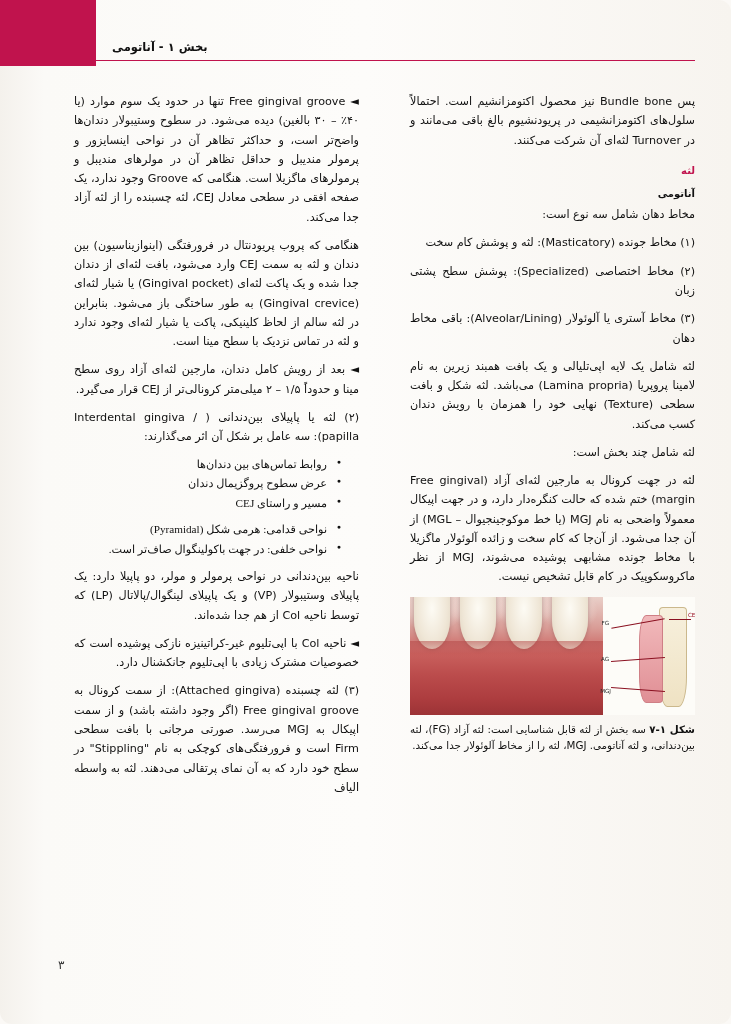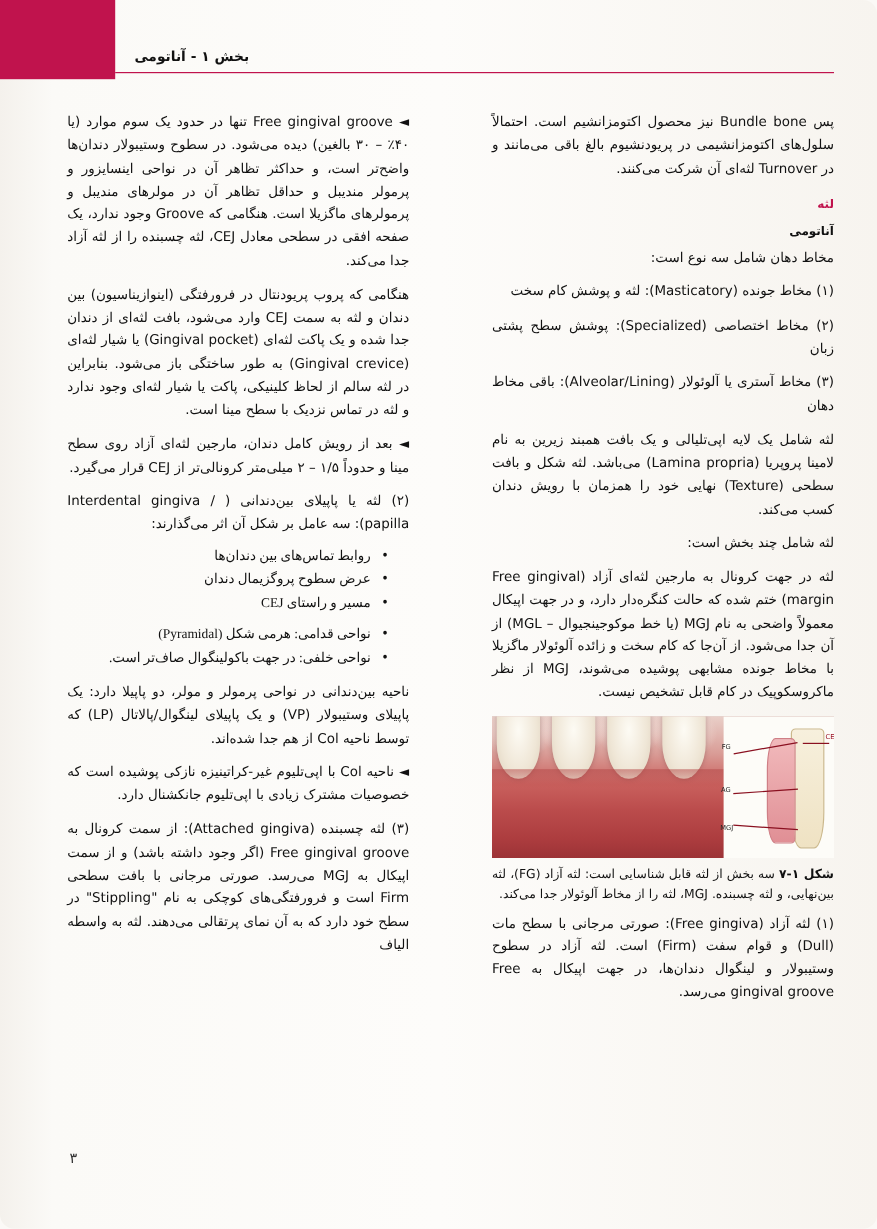--- a/index.html
+++ b/index.html
@@ -40,21 +40,21 @@
   .col{
     position:absolute;
     top:92px;
     width:285px;
     font-size:11.2px;
     line-height:1.72;
     text-align:justify;
     color:#111;
   }
   .col-right{ right:36px; }
-  .col-left{ left:56px; }
+  .col-left{ left:74px; }
 
   p{margin:0 0 9px 0;}
   .sec-title{
     color:#c0134d;font-weight:bold;font-size:10px;
     margin:12px 0 3px 0;
   }
   .sub-title{
     font-weight:bold;font-size:10px;margin:6px 0 3px 0;
   }
   ul{margin:2px 18px 8px 0;padding:0;list-style:none;}
@@ -173,25 +173,24 @@
           <div class="d-line" style="right:30px;top:92px;width:54px;transform:rotate(4deg);"></div>
           <div class="d-line" style="right:4px;top:22px;width:22px;"></div>
           <div class="d-lbl" style="right:86px;top:22px;">FG</div>
           <div class="d-lbl" style="right:86px;top:58px;">AG</div>
           <div class="d-lbl" style="right:84px;top:90px;">MGJ</div>
           <div class="d-lbl d-lbl-red" style="right:-2px;top:14px;">CEJ</div>
         </div>
       </div>
       <div class="fig-cap">
         <span class="fig-num">شکل ۱-۷</span>
-        <span>سه بخش از لثه قابل شناسایی است: لثه آزاد (FG)، لثه بین‌نهایی، و لثه چسبنده. MGJ، لثه را از مخاط آلوئولار جدا می‌کند.</span>
+        <span>سه بخش از لثه قابل شناسایی است: لثه آزاد (FG)، لثه بین‌دندانی، و لثه آناتومی. MGJ، لثه را از مخاط آلوئولار جدا می‌کند.</span>
       </div>
     </div>
 
-    <p>(۱) لثه آزاد (Free gingiva): صورتی مرجانی با سطح مات (Dull) و قوام سفت (Firm) است. لثه آزاد در سطوح وستیبولار و لینگوال دندان‌ها، در جهت اپیکال به Free gingival groove می‌رسد.</p>
   </div>
 
   <div class="col col-left">
 
     <p>◄ Free gingival groove تنها در حدود یک سوم موارد (یا ۴۰٪ – ۳۰ بالغین) دیده می‌شود. در سطوح وستیبولار دندان‌ها واضح‌تر است، و حداکثر تظاهر آن در نواحی اینسایزور و پرمولر مندیبل و حداقل تظاهر آن در مولرهای مندیبل و پرمولرهای ماگزیلا است. هنگامی که Groove وجود ندارد، یک صفحه افقی در سطحی معادل CEJ، لثه چسبنده را از لثه آزاد جدا می‌کند.</p>
     <p>هنگامی که پروب پریودنتال در فرورفتگی (اینوازیناسیون) بین دندان و لثه به سمت CEJ وارد می‌شود، بافت لثه‌ای از دندان جدا شده و یک پاکت لثه‌ای (Gingival pocket) یا شیار لثه‌ای (Gingival crevice) به طور ساختگی باز می‌شود. بنابراین در لثه سالم از لحاظ کلینیکی، پاکت یا شیار لثه‌ای وجود ندارد و لثه در تماس نزدیک با سطح مینا است.</p>
     <p>◄ بعد از رویش کامل دندان، مارجین لثه‌ای آزاد روی سطح مینا و حدوداً ۱/۵ – ۲ میلی‌متر کرونالی‌تر از CEJ قرار می‌گیرد.</p>
 
     <p>(۲) لثه یا پاپیلای بین‌دندانی ( Interdental gingiva / papilla): سه عامل بر شکل آن اثر می‌گذارند:</p>
     <ul>

